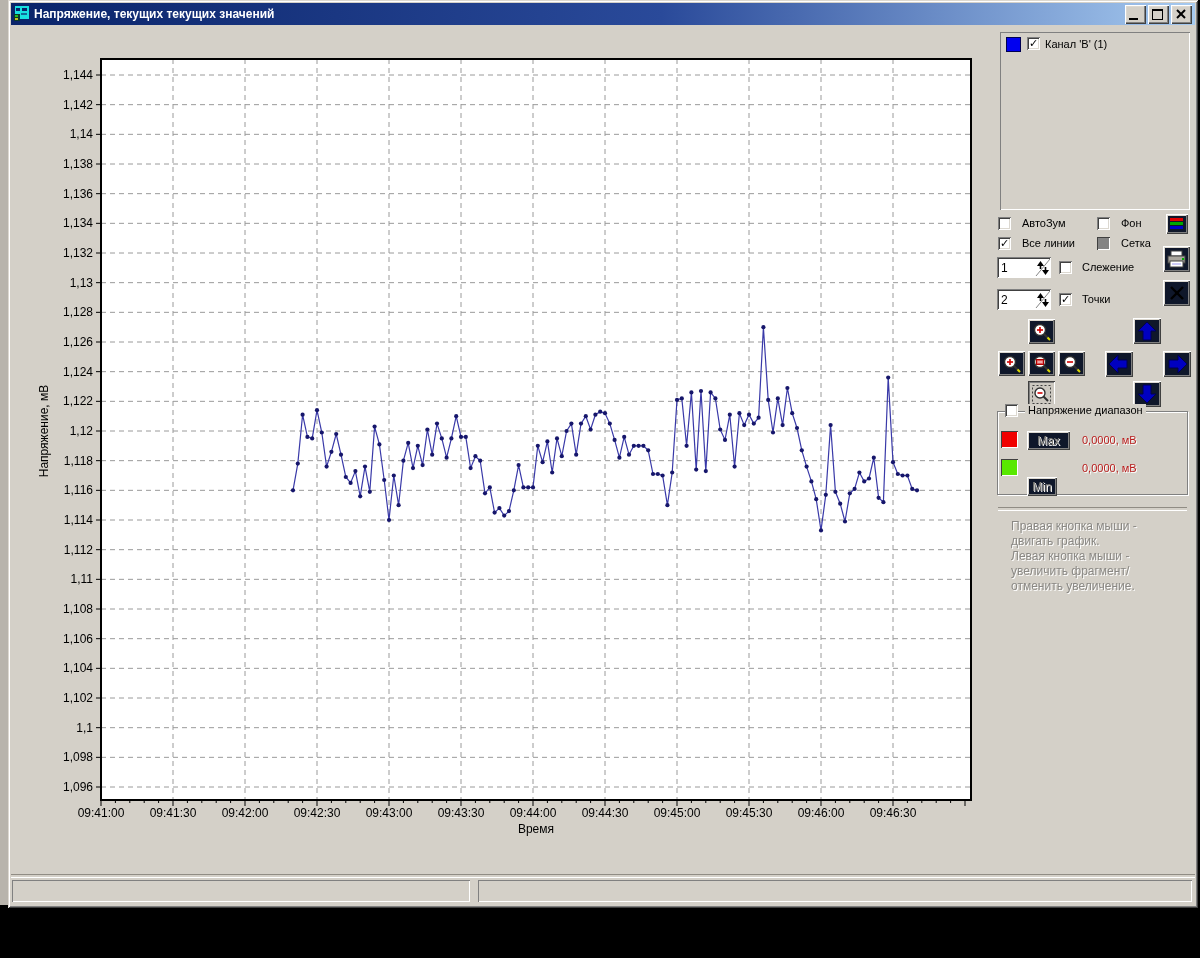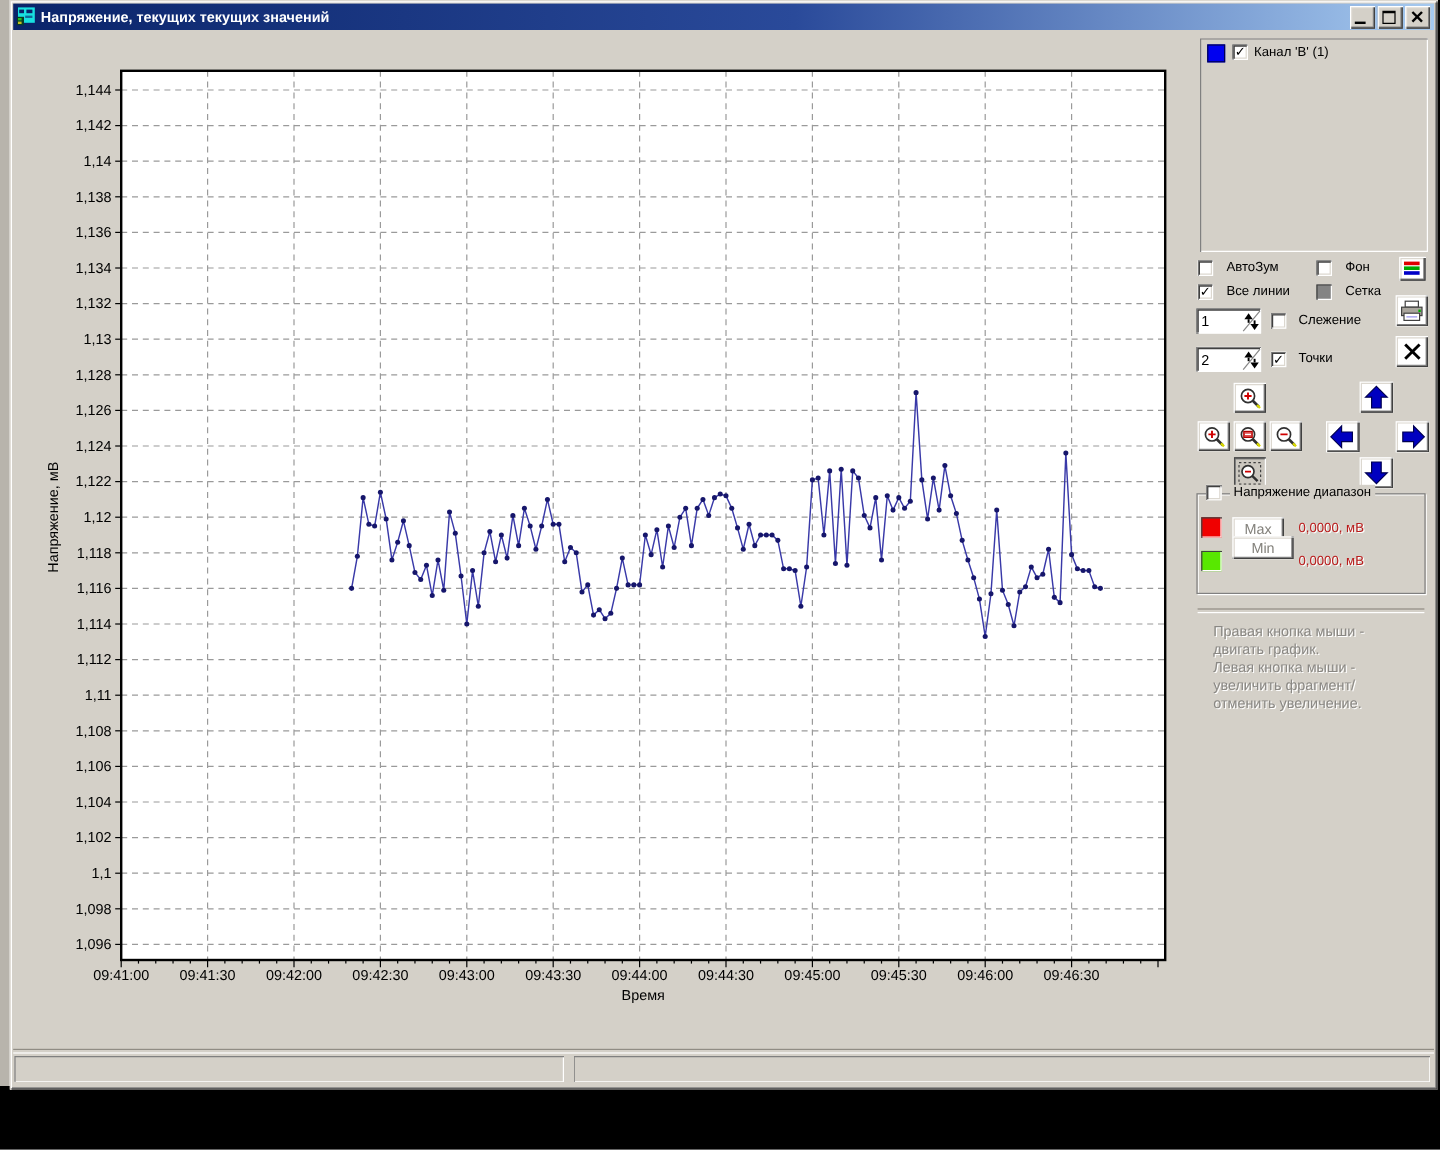--- a/index.html
+++ b/index.html
@@ -9,21 +9,21 @@
   .leftstrip{left:0;top:0;width:8px;height:905px;background:#b8b4ac;border-right:1px solid #fff}
   .win{left:8px;top:0;width:1190px;height:908px;background:#d4d0c8;
        box-shadow:inset 1px 1px 0 #dcd8d0,inset -1px -1px 0 #404040,inset 2px 2px 0 #fff,inset -2px -2px 0 #808080}
   .tbar{left:3px;top:3px;width:1184px;height:22px;background:linear-gradient(90deg,#0a246a 0%,#2a4a9a 55%,#a6caf0 100%);
         display:flex;align-items:center;padding:0 3px;box-sizing:border-box}
   .ttext{color:#fff;font-weight:bold;font-size:12px;flex:1;padding-left:4px;white-space:nowrap}
   .capbtn{width:21px;height:19px;background:#d4d0c8;margin-left:2px;position:relative;flex:0 0 auto;
           box-shadow:inset 1px 1px 0 #fff,inset -1px -1px 0 #404040,inset -2px -2px 0 #808080,inset 2px 2px 0 #dcd8d0}
   .gmin{position:absolute;left:4px;bottom:4px;width:9px;height:2px;background:#000}
   .gmax{position:absolute;left:4px;top:4px;width:9px;height:8px;border:1px solid #000;border-top-width:2px}
-  .b3{background:#ffffff;display:flex;align-items:center;justify-content:center;
+  .b3{background:#0f172a;display:flex;align-items:center;justify-content:center;
       box-shadow:inset 1px 1px 0 #fff,inset -1px -1px 0 #404040,inset -2px -2px 0 #808080,inset 2px 2px 0 #dcd8d0}
   .b3.pressed{background:#ccc8c0;box-shadow:inset 1px 1px 0 #404040,inset -1px -1px 0 #fff,inset 2px 2px 0 #808080}
   .cb{width:13px;height:13px;background:#fff;display:flex;align-items:center;justify-content:center;
       box-shadow:inset 1px 1px 0 #808080,inset -1px -1px 0 #fff,inset 2px 2px 0 #404040,inset -2px -2px 0 #dcd8d0}
   .ck{font-family:"DejaVu Sans",sans-serif;font-weight:bold;font-size:11px;line-height:11px;margin-top:-1px}
   .lbl{font-size:11px;white-space:nowrap}
   .legendbox{background:#d4d0c8;box-shadow:inset 1px 1px 0 #808080,inset -1px -1px 0 #fff}
   .sedit{background:#fff;box-shadow:inset 1px 1px 0 #808080,inset -1px -1px 0 #fff,inset 2px 2px 0 #404040;
          display:flex;align-items:center;box-sizing:border-box;padding-left:4px}
   .sval{flex:1;font-size:12px}
@@ -510,21 +510,21 @@
 
     <div class="grp abs" style="left:2px;top:386px;width:189px;height:82px"></div>
     <span class="cb abs" style="left:10px;top:379px"></span>
     <span class="lbl abs" style="left:30px;top:379px;background:#d4d0c8;padding:0 3px">Напряжение диапазон</span>
     <span class="abs swatch" style="left:6px;top:406px;width:17px;height:17px;background:#f00000"></span>
     <div class="b3 abs disbtn" style="left:32px;top:406px;width:43px;height:19px">
       <span>Max</span>
     </div>
     <span class="lbl abs dis" style="left:87px;top:409px">0,0000, мВ</span>
     <span class="abs swatch" style="left:6px;top:434px;width:17px;height:17px;background:#58e800"></span>
-    <div class="b3 abs disbtn" style="left:32px;top:422px;width:51px;height:19px">
+    <div class="b3 abs disbtn" style="left:32px;top:452px;width:30px;height:19px">
       <span>Min</span>
     </div>
     <span class="lbl abs dis" style="left:87px;top:437px">0,0000, мВ</span>
 
     <div class="hdiv abs" style="left:3px;top:482px;width:189px"></div>
     <div class="help abs" style="left:16px;top:494px;width:175px">
       <div>Правая кнопка мыши -</div>
       <div>двигать график.</div>
       <div>Левая кнопка мыши -</div>
       <div>увеличить фрагмент/</div>

